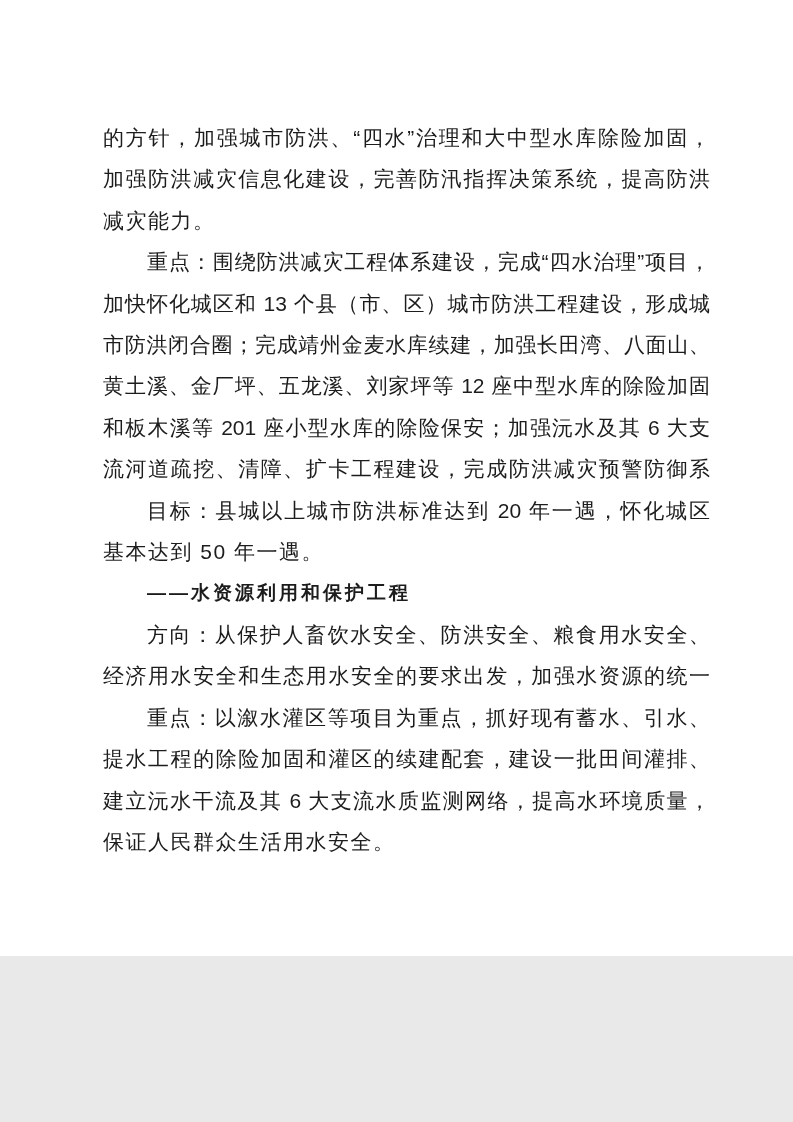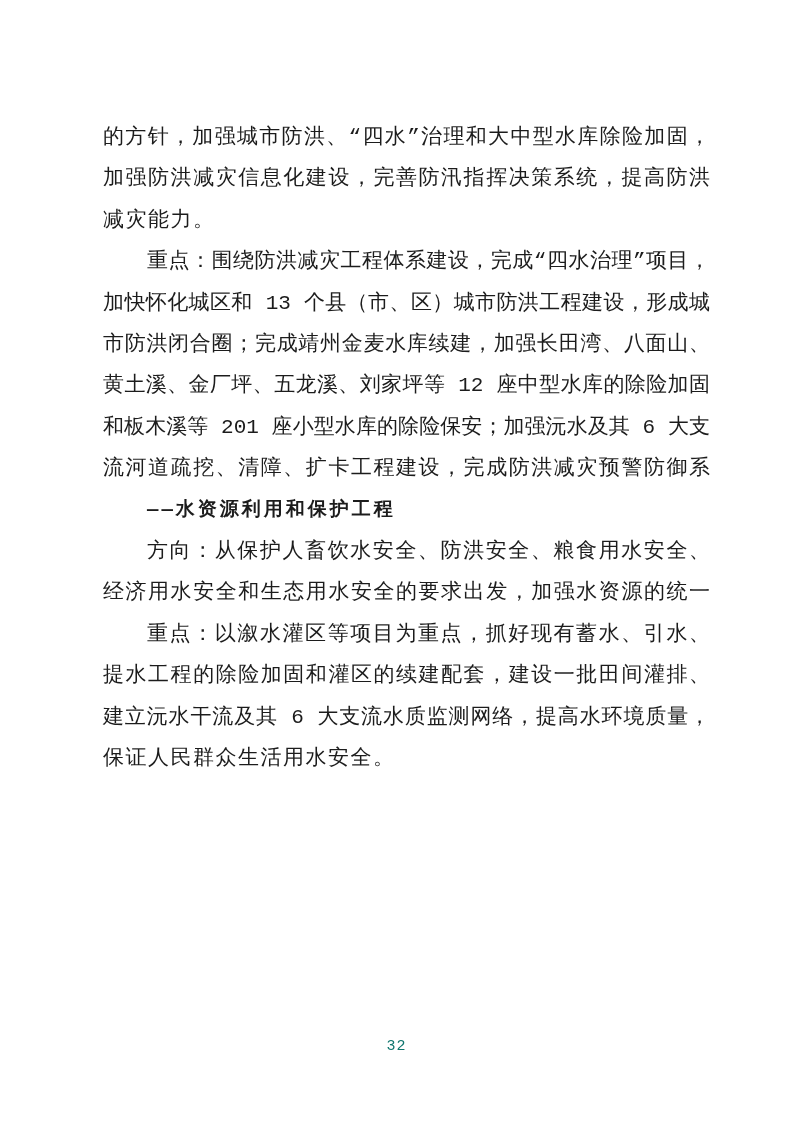--- a/index.html
+++ b/index.html
@@ -3,25 +3,25 @@
 <meta charset="utf-8">
 <style>
   html, body {
     margin: 0;
     padding: 0;
     background: #e9e9e9;
   }
   .page {
     position: relative;
     width: 793px;
-    height: 1122px;
+    height: 956px;
     margin: 0 auto;
     background: #ffffff;
     overflow: hidden;
-    font-family: Liberation Mono, monospace;
+    font-family: Liberation Sans, sans-serif;
     color: #1c1c1c;
   }
   .text-block {
     position: absolute;
     left: 103px;
     top: 117px;
     width: 607px;
     font-size: 21px;
     line-height: 41.4px;
   }
@@ -73,20 +73,24 @@
 
     <div class="para">
       <div class="ln j ind">重点：围绕防洪减灾工程体系建设，完成“四水治理”项目，</div>
       <div class="ln j">加快怀化城区和 13 个县（市、区）城市防洪工程建设，形成城</div>
       <div class="ln j">市防洪闭合圈；完成靖州金麦水库续建，加强长田湾、八面山、</div>
       <div class="ln j">黄土溪、金厂坪、五龙溪、刘家坪等 12 座中型水库的除险加固</div>
       <div class="ln j">和板木溪等 201 座小型水库的除险保安；加强沅水及其 6 大支</div>
       <div class="ln j">流河道疏挖、清障、扩卡工程建设，完成防洪减灾预警防御系</div>
     </div>
 
+    <div class="para">
+      <div class="ln j ind">目标：县城以上城市防洪标准达到 20 年一遇，怀化城区</div>
+      <div class="ln last">基本达到 50 年一遇。</div>
+    </div>
 
     <div class="para">
       <div class="ln heading ind">——水资源利用和保护工程</div>
     </div>
 
     <div class="para">
       <div class="ln j ind">方向：从保护人畜饮水安全、防洪安全、粮食用水安全、</div>
       <div class="ln j">经济用水安全和生态用水安全的要求出发，加强水资源的统一</div>
     </div>
 

